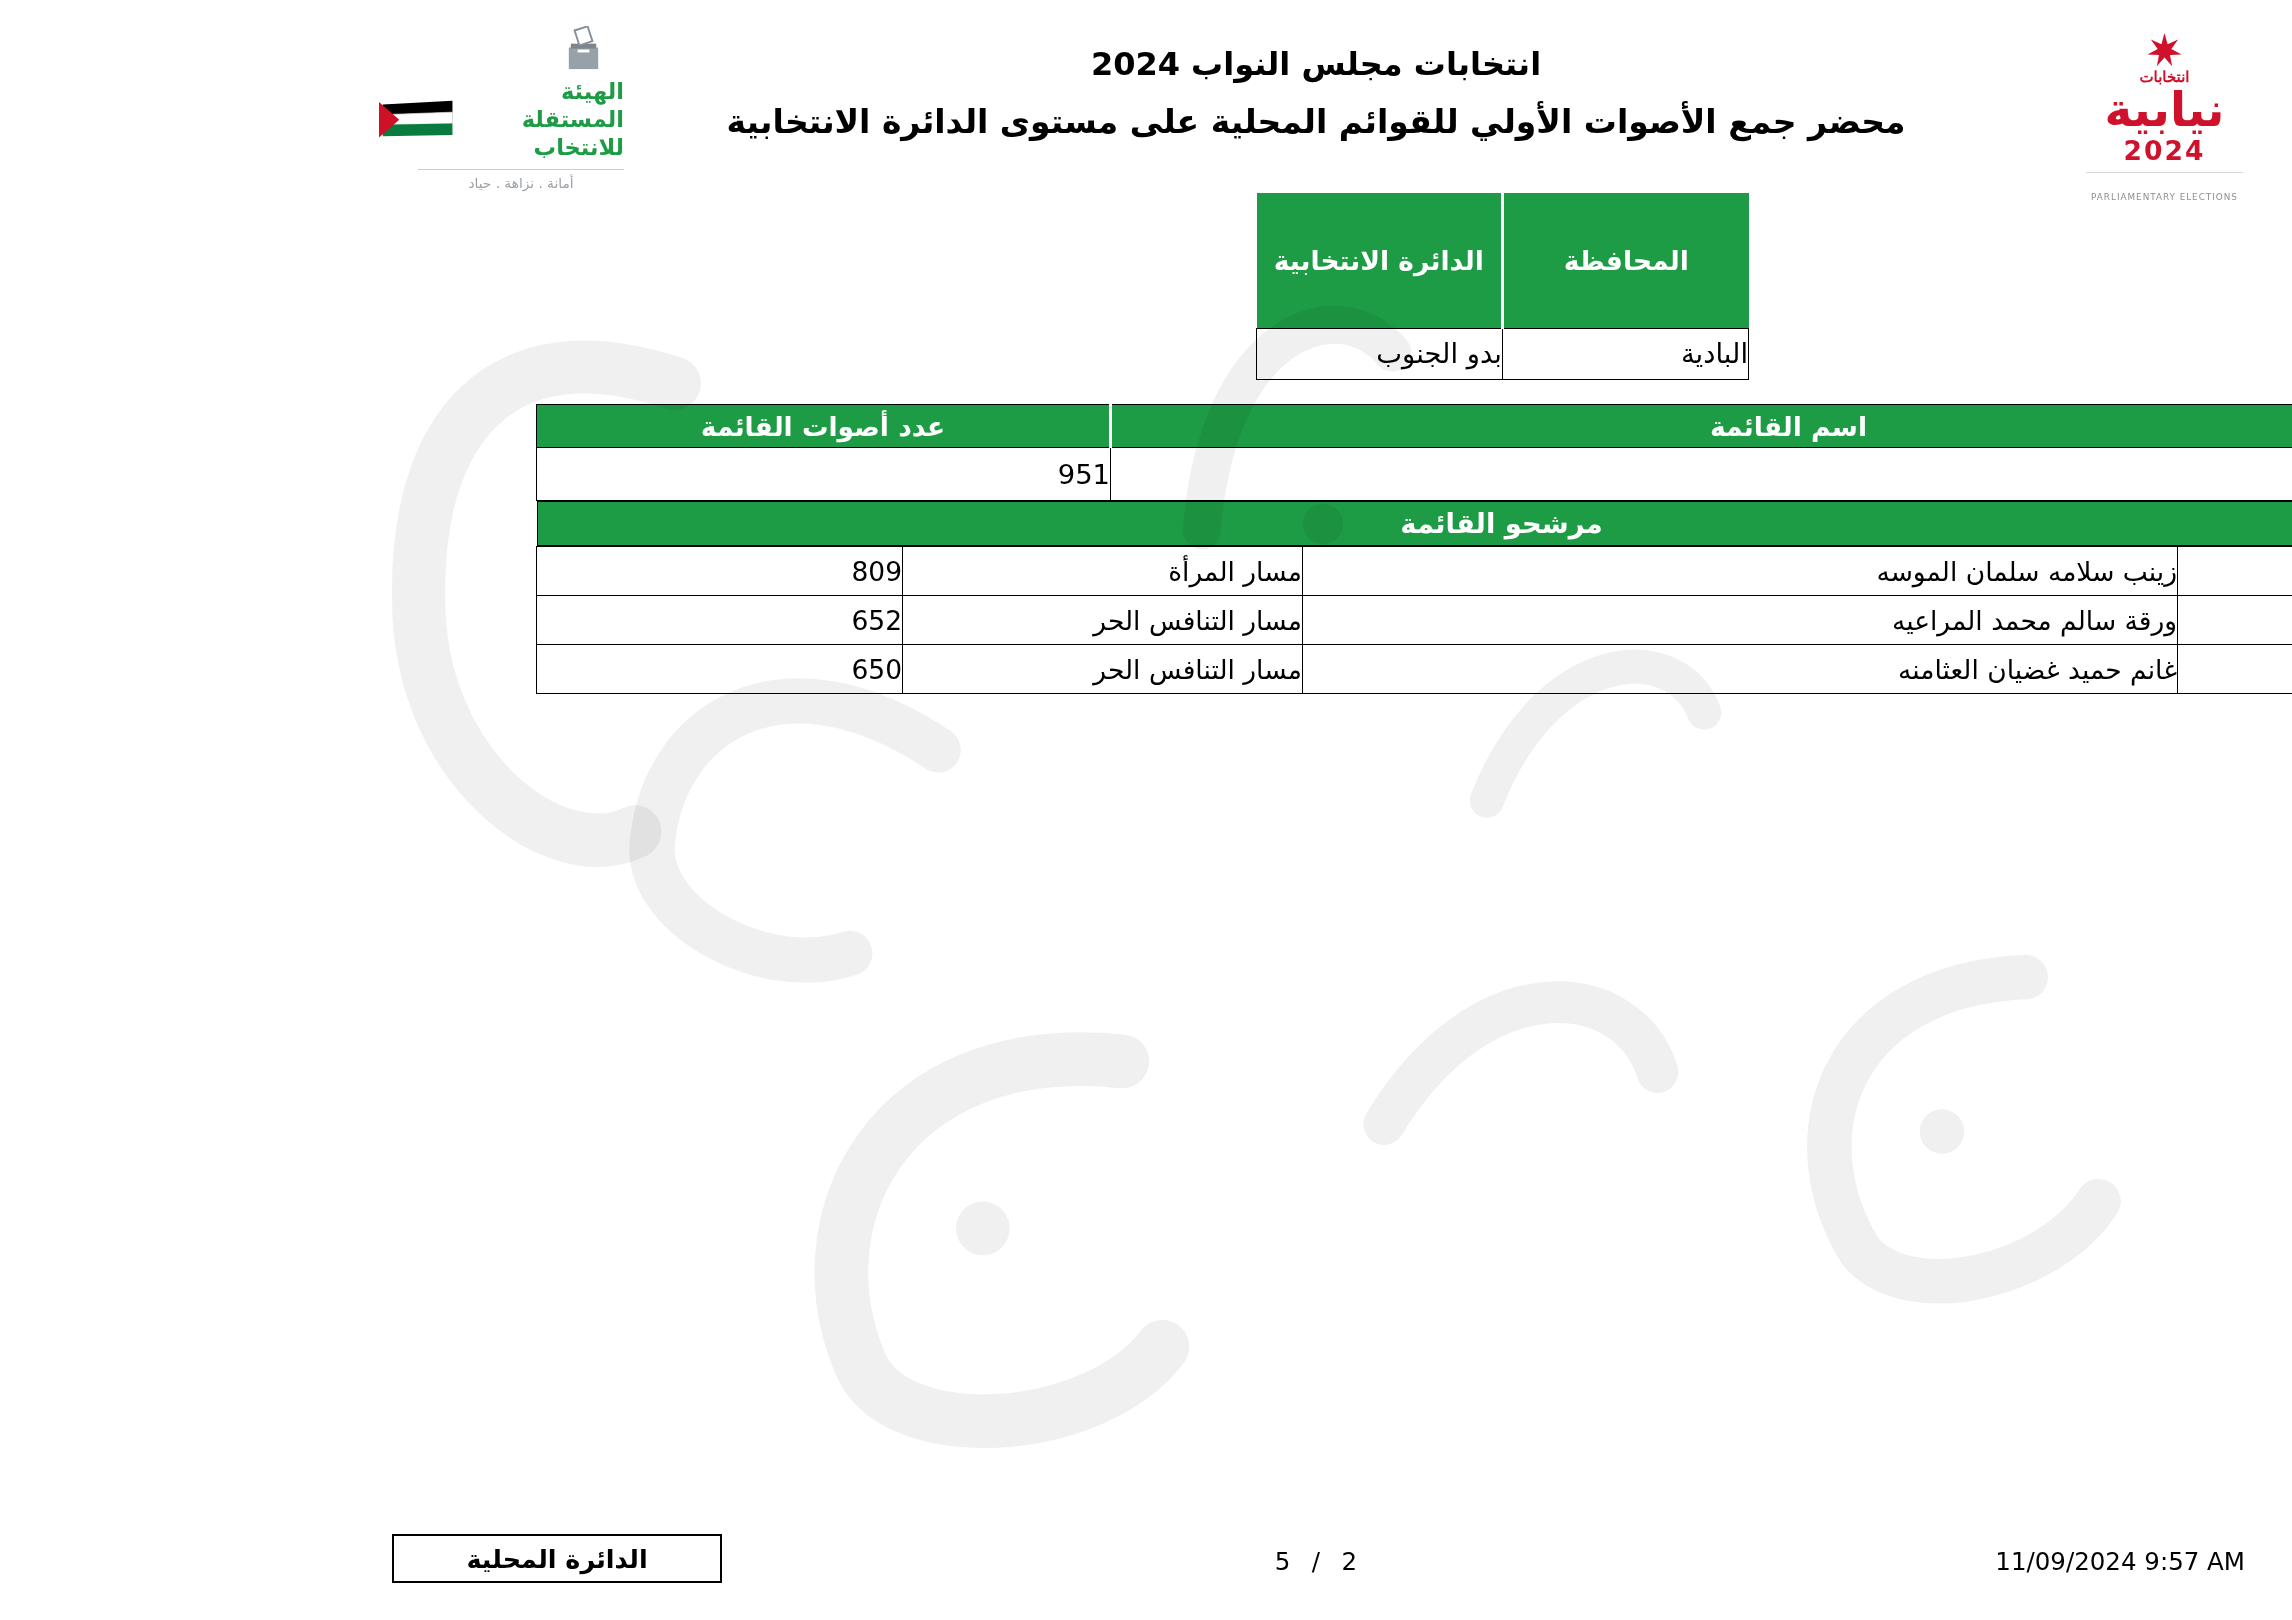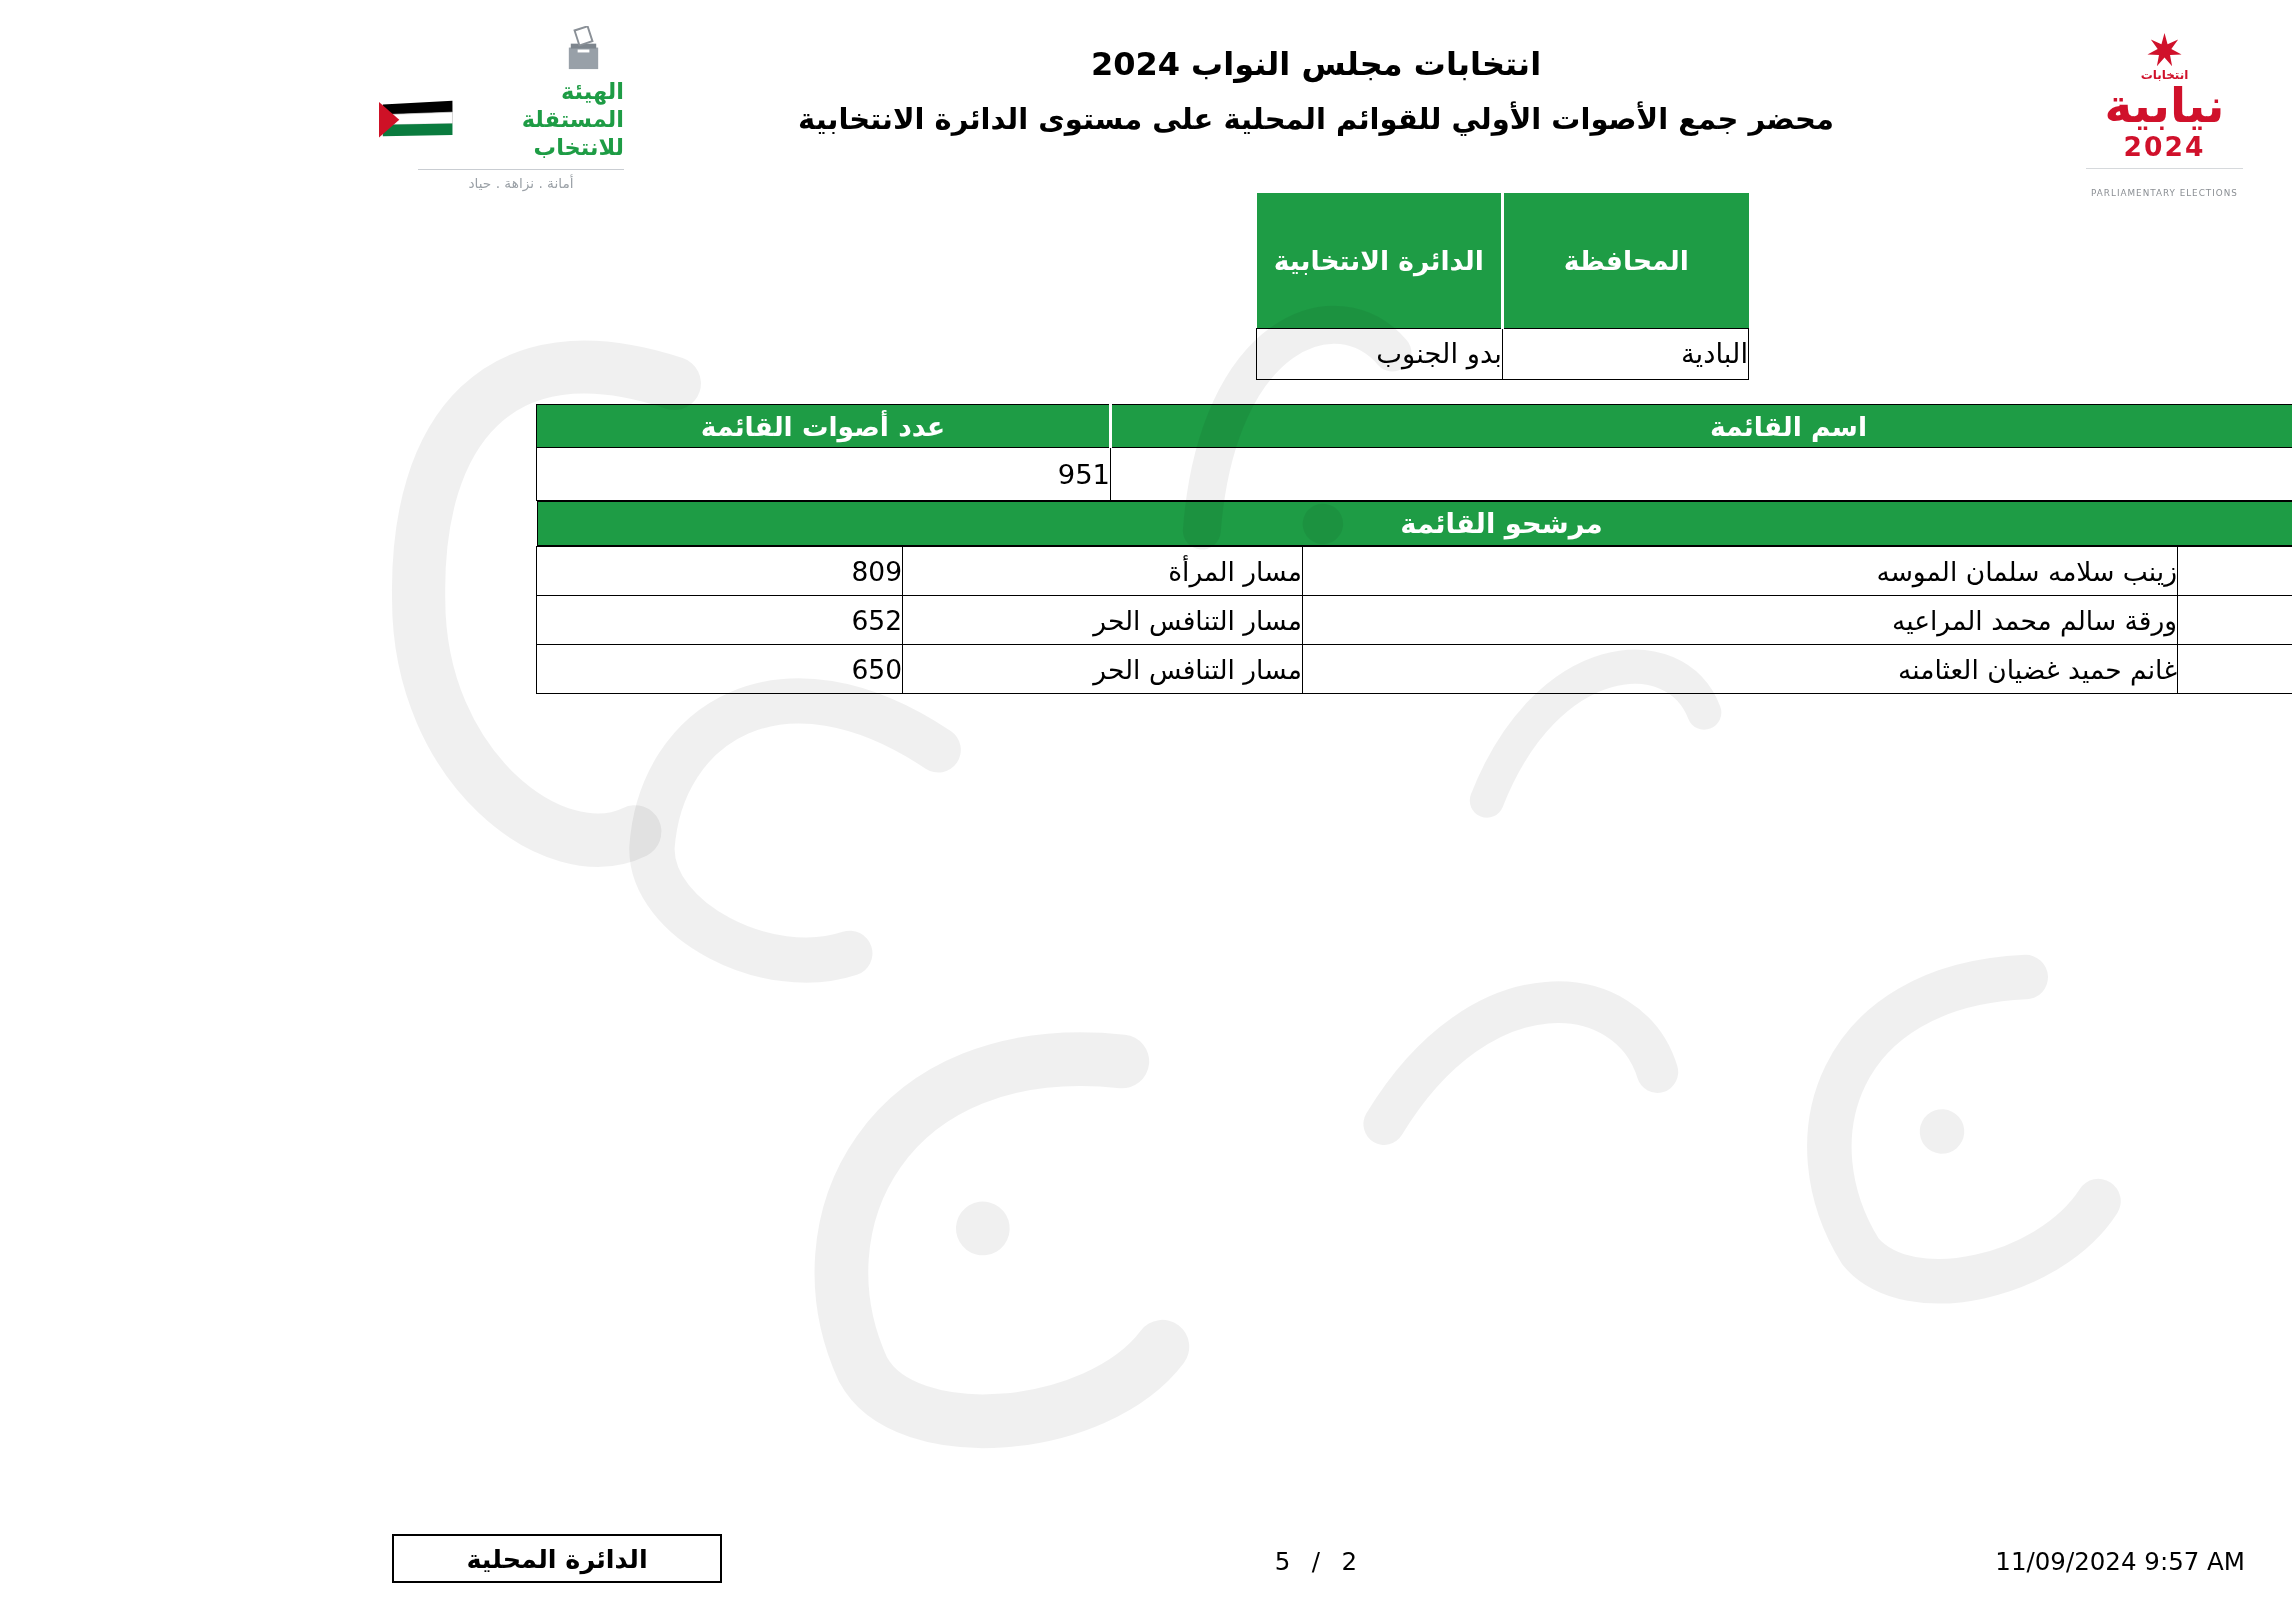--- a/index.html
+++ b/index.html
@@ -16,37 +16,37 @@
     background:#ffffff;
     overflow:hidden;
     direction:rtl;
   }
   
   .title1,.title2{
     position:absolute;left:0;right:0;text-align:center;
     font-weight:bold;color:#000;z-index:2;
   }
   .title1{top:45px;font-size:32px;}
-  .title2{top:102px;font-size:29px;text-align:center;}
+  .title2{top:102px;font-size:33px;text-align:center;}
 
   
   .iec-logo{position:absolute;left:39px;top:25.5px;width:245px;z-index:3;}
   .ballot-icon{width:45px;height:49px;margin-right:17.6px;margin-left:auto;display:block;}
   .iec-row{display:flex;align-items:center;gap:10px;margin-top:2px;}
   .iec-name{color:var(--green);font-weight:bold;text-align:right;line-height:1.25;font-size:22.5px;}
   .iec-flag{width:76px;height:43px;flex:0 0 auto;}
   .iec-tagline{
     color:#9aa0a6;font-size:13.7px;letter-spacing:2px;text-align:center;
     border-top:1px solid #c9cdd2;margin-top:7.8px;padding-top:4.9px;width:206px;
   }
 
   
   .elect-logo{position:absolute;right:49px;top:33px;width:157px;text-align:center;z-index:3;color:var(--red);}
   .elect-star{width:35px;height:35px;display:block;margin:0 auto 0 auto;}
-  .elect-word1{font-size:12px;font-weight:bold;}
+  .elect-word1{font-size:15px;font-weight:bold;font-family:Liberation Serif, serif;}
   .elect-word2{font-size:47px;font-weight:bold;line-height:1;}
   .elect-year{font-size:26.5px;font-weight:bold;letter-spacing:2px;margin-top:2px;}
   .elect-sub{font-size:8.8px;color:#8b8f94;letter-spacing:1px;margin-top:5.9px;border-top:1px solid #d6d9dc;padding-top:19px;}
 
   
   table{border-collapse:collapse;table-layout:fixed;}
   td,th{
     vertical-align:middle;overflow:hidden;
     font-size:27.4px;color:#000;background:#fff;
   }

